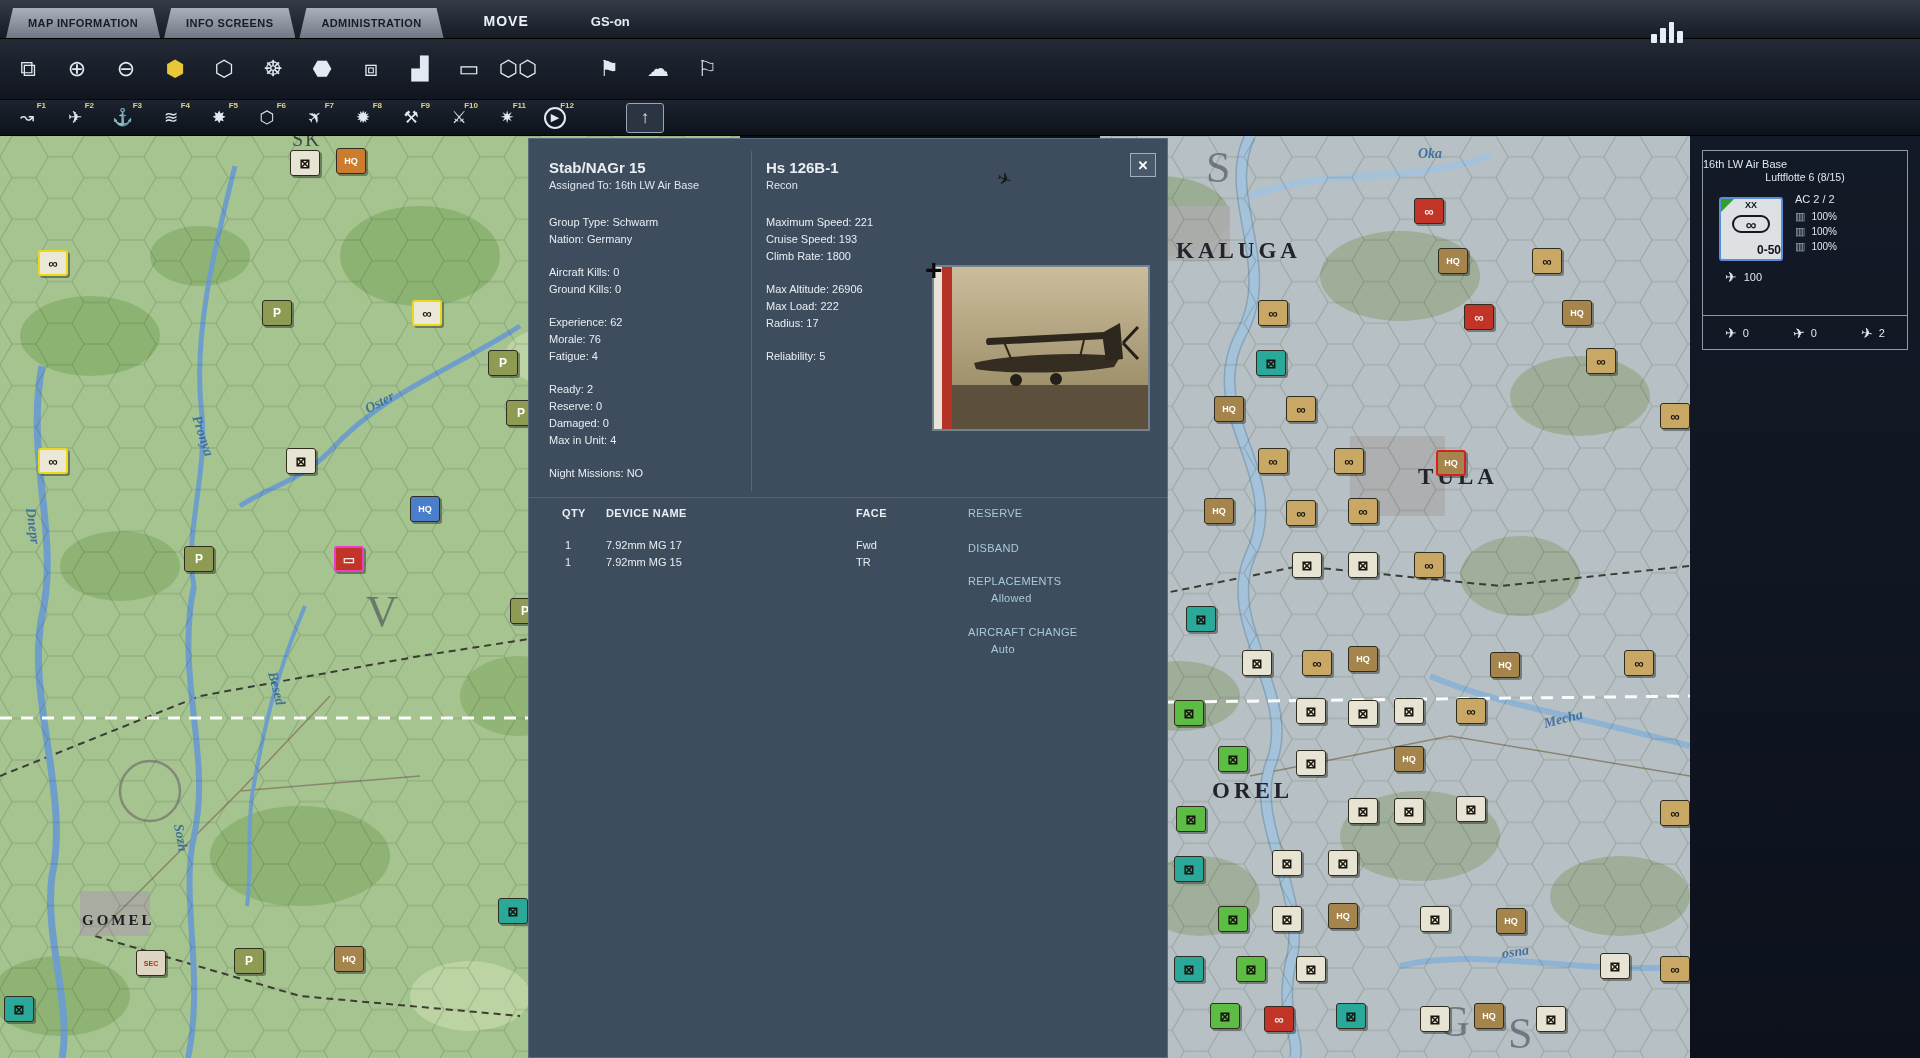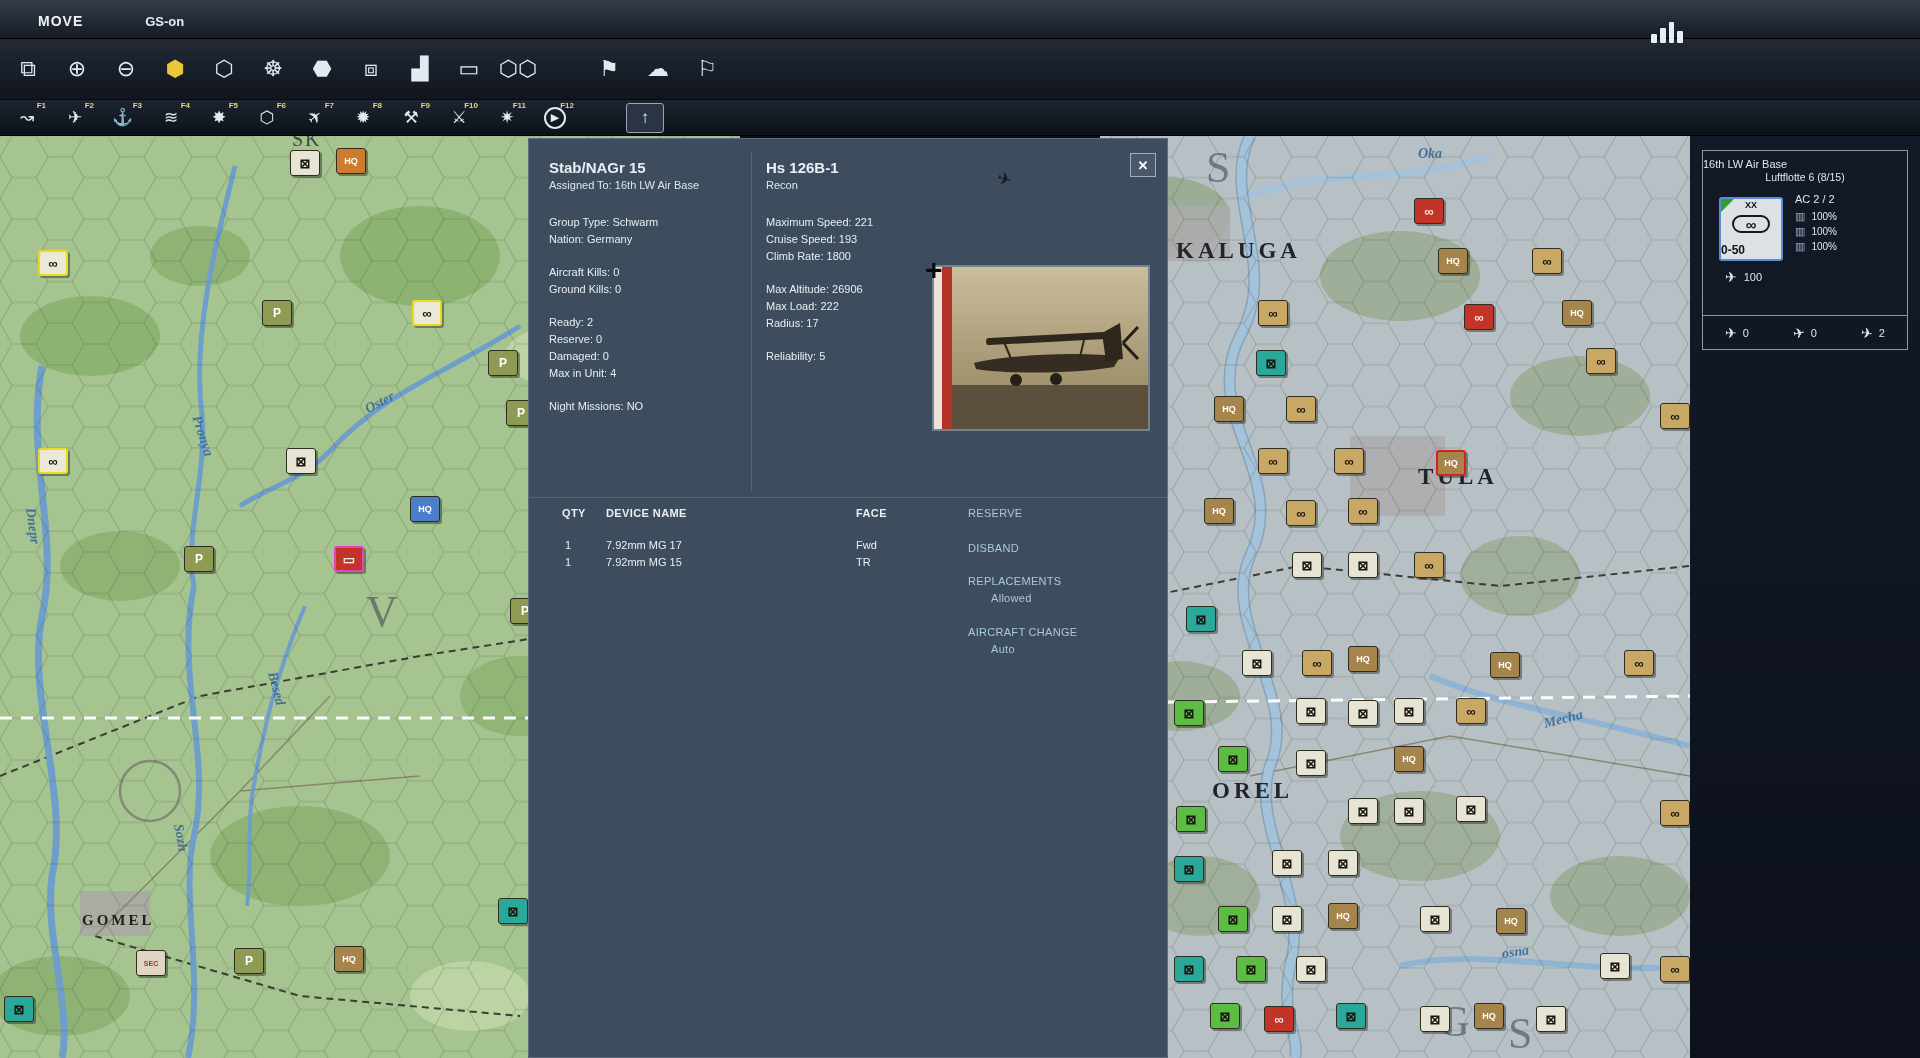--- a/index.html
+++ b/index.html
@@ -90,34 +90,39 @@
   #pill-blue{position:absolute;left:136px;top:86px;width:46px;height:13px;border-radius:7px;background:linear-gradient(#5a92de,#2c5aa8);display:flex;align-items:center;justify-content:center;font-size:9px;color:#fff;box-shadow:inset 0 1px 1px rgba(255,255,255,.5)}
   #corner-cross{position:absolute;right:6px;top:2px;font-size:20px;color:#fff;font-weight:bold}
 
   #unit-panel{position:absolute;left:12px;top:150px;width:206px;height:200px;border:1px solid #8b99a9}
   #unit-panel .pt{ text-align:left;font-size:11px;margin-top:7px}
   #unit-panel .ps{ text-align:center;font-size:10.5px;margin-top:1px}
   #panel-counter{position:absolute;left:16px;top:46px;width:64px;height:64px;background:#dde1e4;border:2px solid #5c8ed8;border-radius:3px}
   #panel-counter .tri{position:absolute;left:0;top:0;width:0;height:0;border-left:13px solid #2ea02e;border-bottom:13px solid transparent}
   #panel-counter .xx{position:absolute;top:1px;width:100%;text-align:center;font-size:9px;font-weight:bold;color:#101418}
   #panel-counter .oval{position:absolute;left:11px;top:16px;width:38px;height:18px;border:2px solid #15181c;border-radius:9px;display:flex;align-items:center;justify-content:center;color:#15181c;font-size:15px;font-weight:bold;line-height:1}
-  #panel-counter .val{position:absolute;bottom:2px;width:100%;text-align:left;font-size:12px;font-weight:bold;color:#101418}
+  #panel-counter .val{position:absolute;bottom:2px;width:100%;text-align:right;font-size:12px;font-weight:bold;color:#101418}
   #panel-right{position:absolute;left:92px;top:42px;font-size:11px}
   .rdy-row{display:flex;align-items:center;gap:6px;height:15px;font-size:10px}
   .rdy-row .ri{color:#9fb0c0;font-size:11px}
   #range-row{position:absolute;left:22px;top:118px;font-size:11px;display:flex;align-items:center;gap:7px}
   #range-row .pi{font-size:14px;color:#e8eef4}
   #plane-row{position:absolute;left:0;bottom:0;width:100%;height:34px;border-top:1px solid #8b99a9;display:flex;align-items:center;justify-content:space-around;font-size:11px}
   #plane-row .pg{display:flex;align-items:center;gap:6px}
   #plane-row .pi{font-size:14px;color:#e8eef4}
 </style>
 </head>
 <body>
 
 <div id="menubar">
+  <div style="display:flex;align-items:flex-end;margin-left:4px">
+      <div class="tab">MAP INFORMATION</div>
+      <div class="tab">INFO SCREENS</div>
+      <div class="tab">ADMINISTRATION</div>
+    </div>
   <div id="mode-label">MOVE</div>
   <div id="gs-label">GS-on</div>
 </div>
 
 <div id="toolbar1">
     <div class="tbi">
       <span class="g">⧉</span>
     </div>
     <div class="tbi">
       <span class="g">⊕</span>
@@ -538,20 +543,25 @@
     <div>
         <div class="grp">
           <div class="line">Group Type: Schwarm</div>
           <div class="line">Nation: Germany</div>
         </div>
         <div class="grp">
           <div class="line">Aircraft Kills: 0</div>
           <div class="line">Ground Kills: 0</div>
         </div>
         <div class="grp">
+          <div class="line">Experience: 62</div>
+          <div class="line">Morale: 76</div>
+          <div class="line">Fatigue: 4</div>
+        </div>
+        <div class="grp">
           <div class="line">Ready: 2</div>
           <div class="line">Reserve: 0</div>
           <div class="line">Damaged: 0</div>
           <div class="line">Max in Unit:  4</div>
         </div>
         <div class="grp">
           <div class="line">Night Missions: NO</div>
         </div>
       </div>
   </div>

